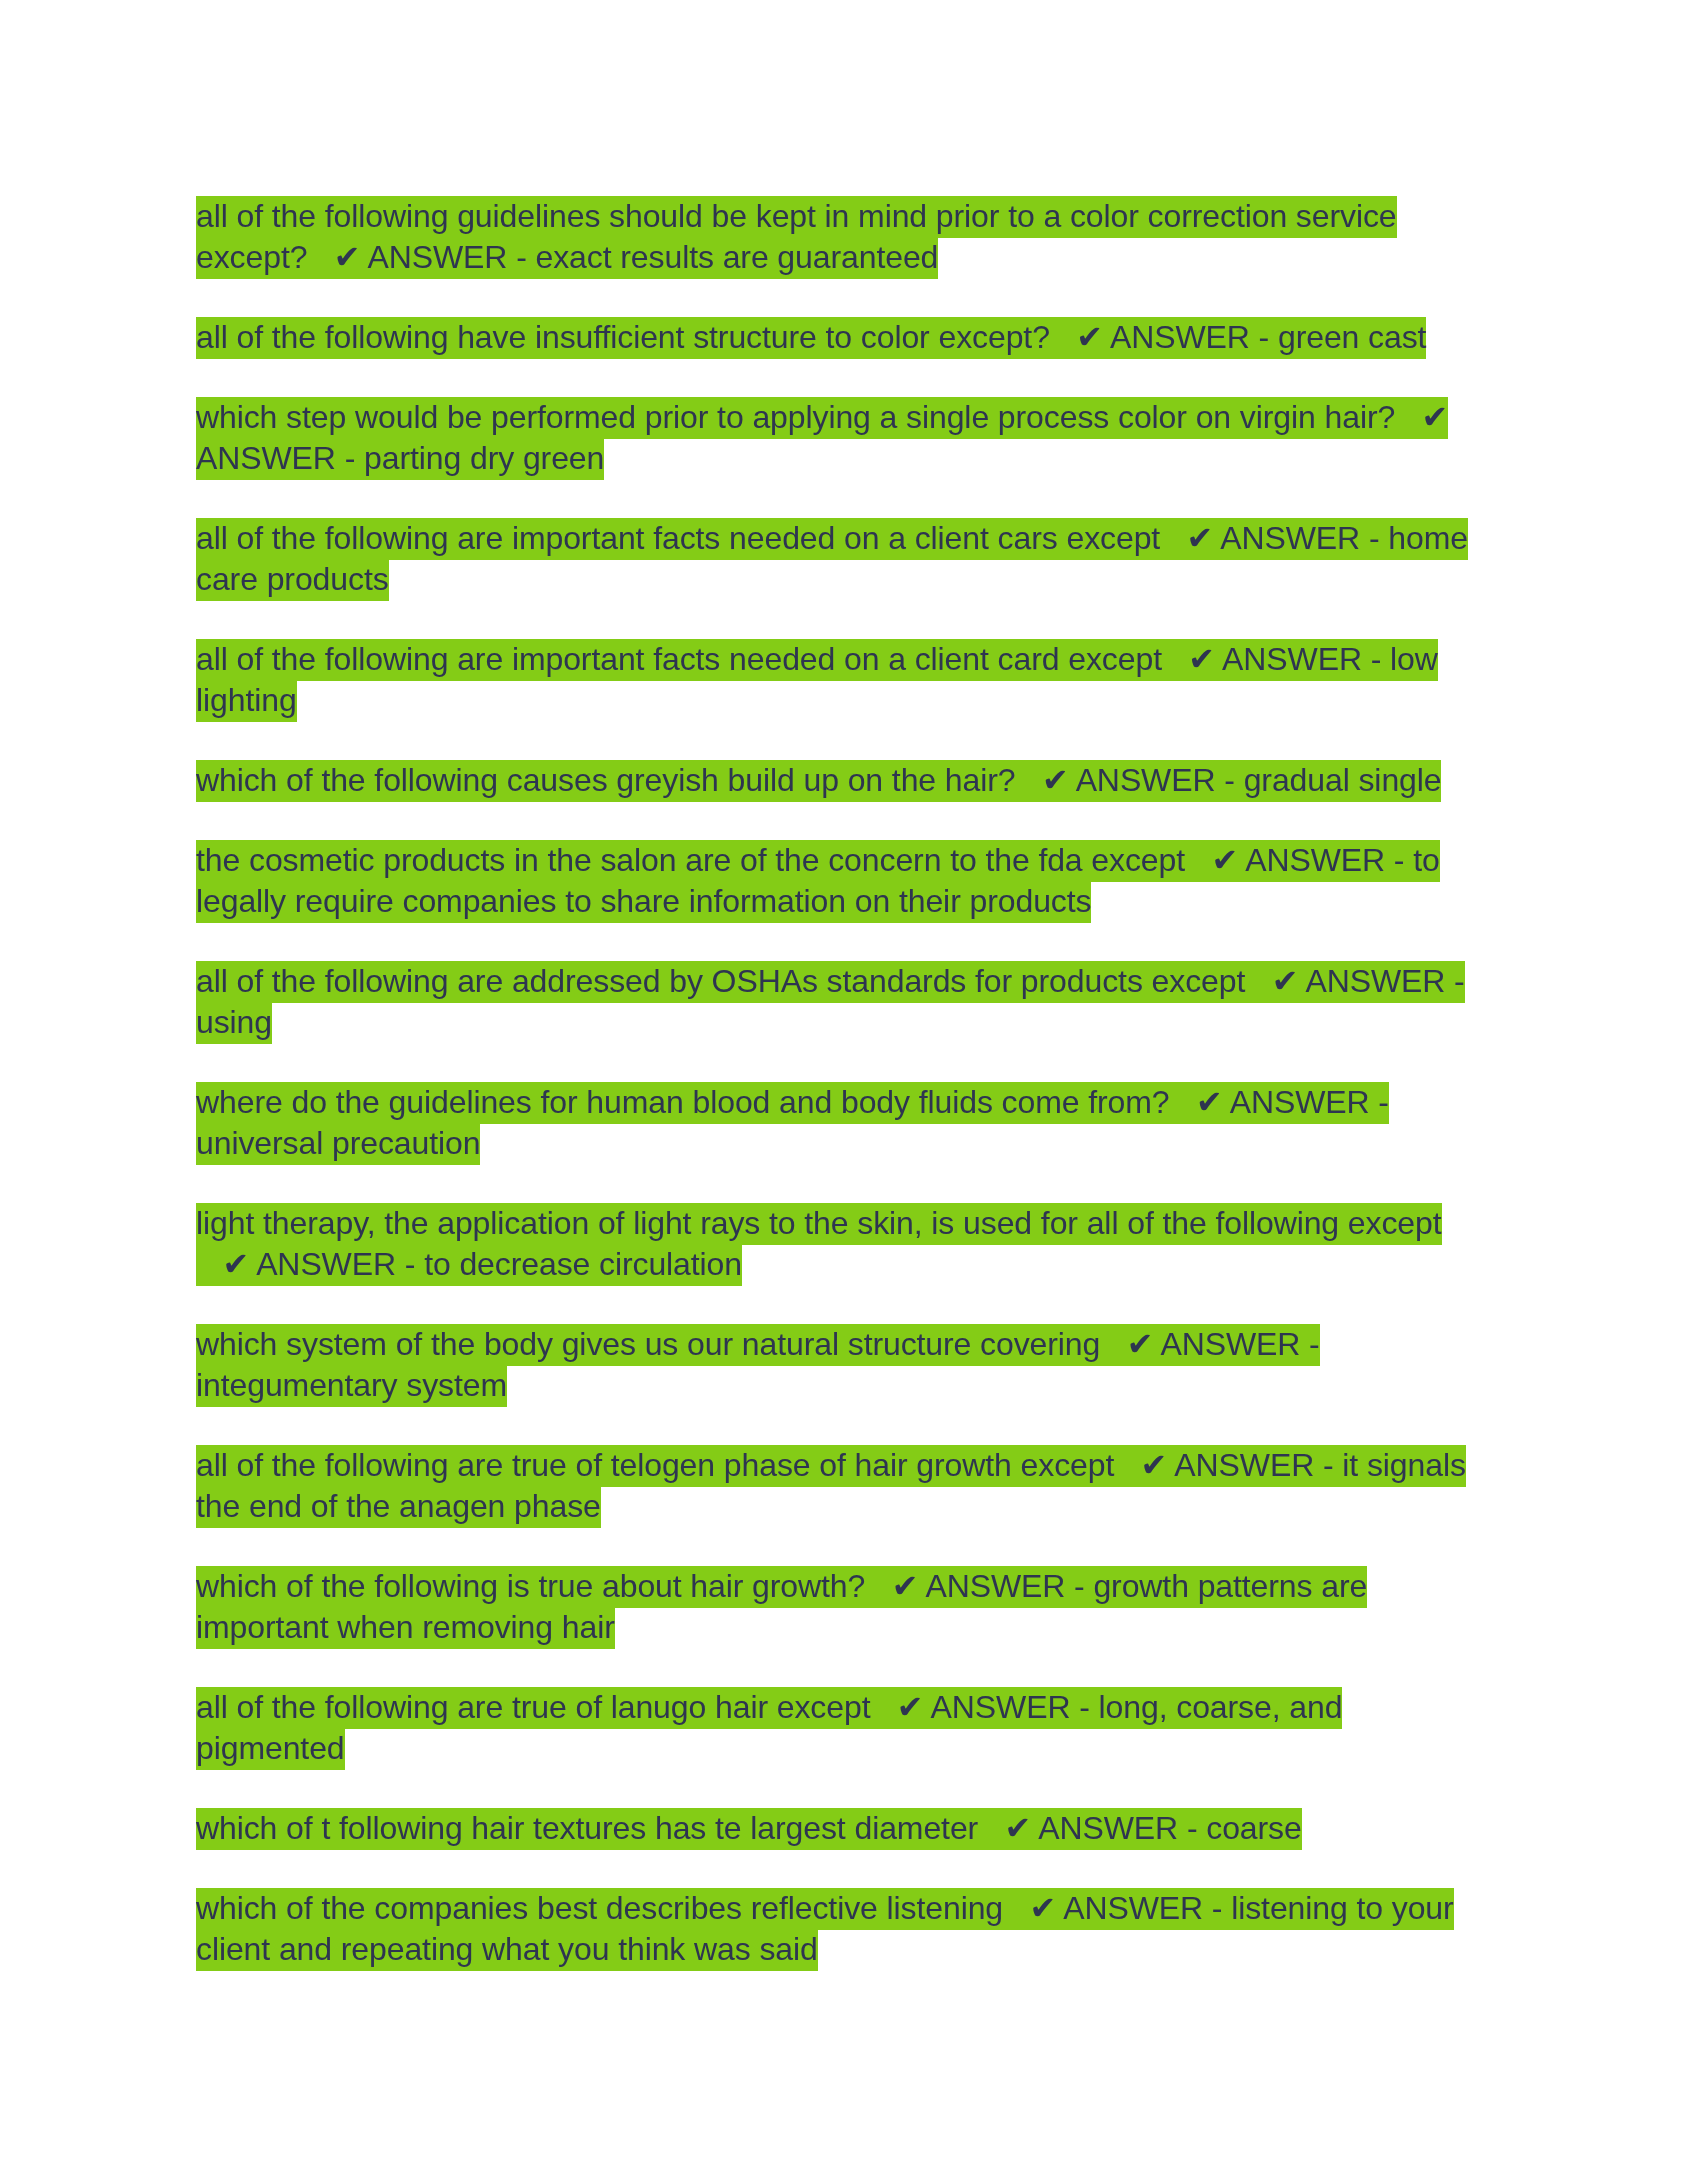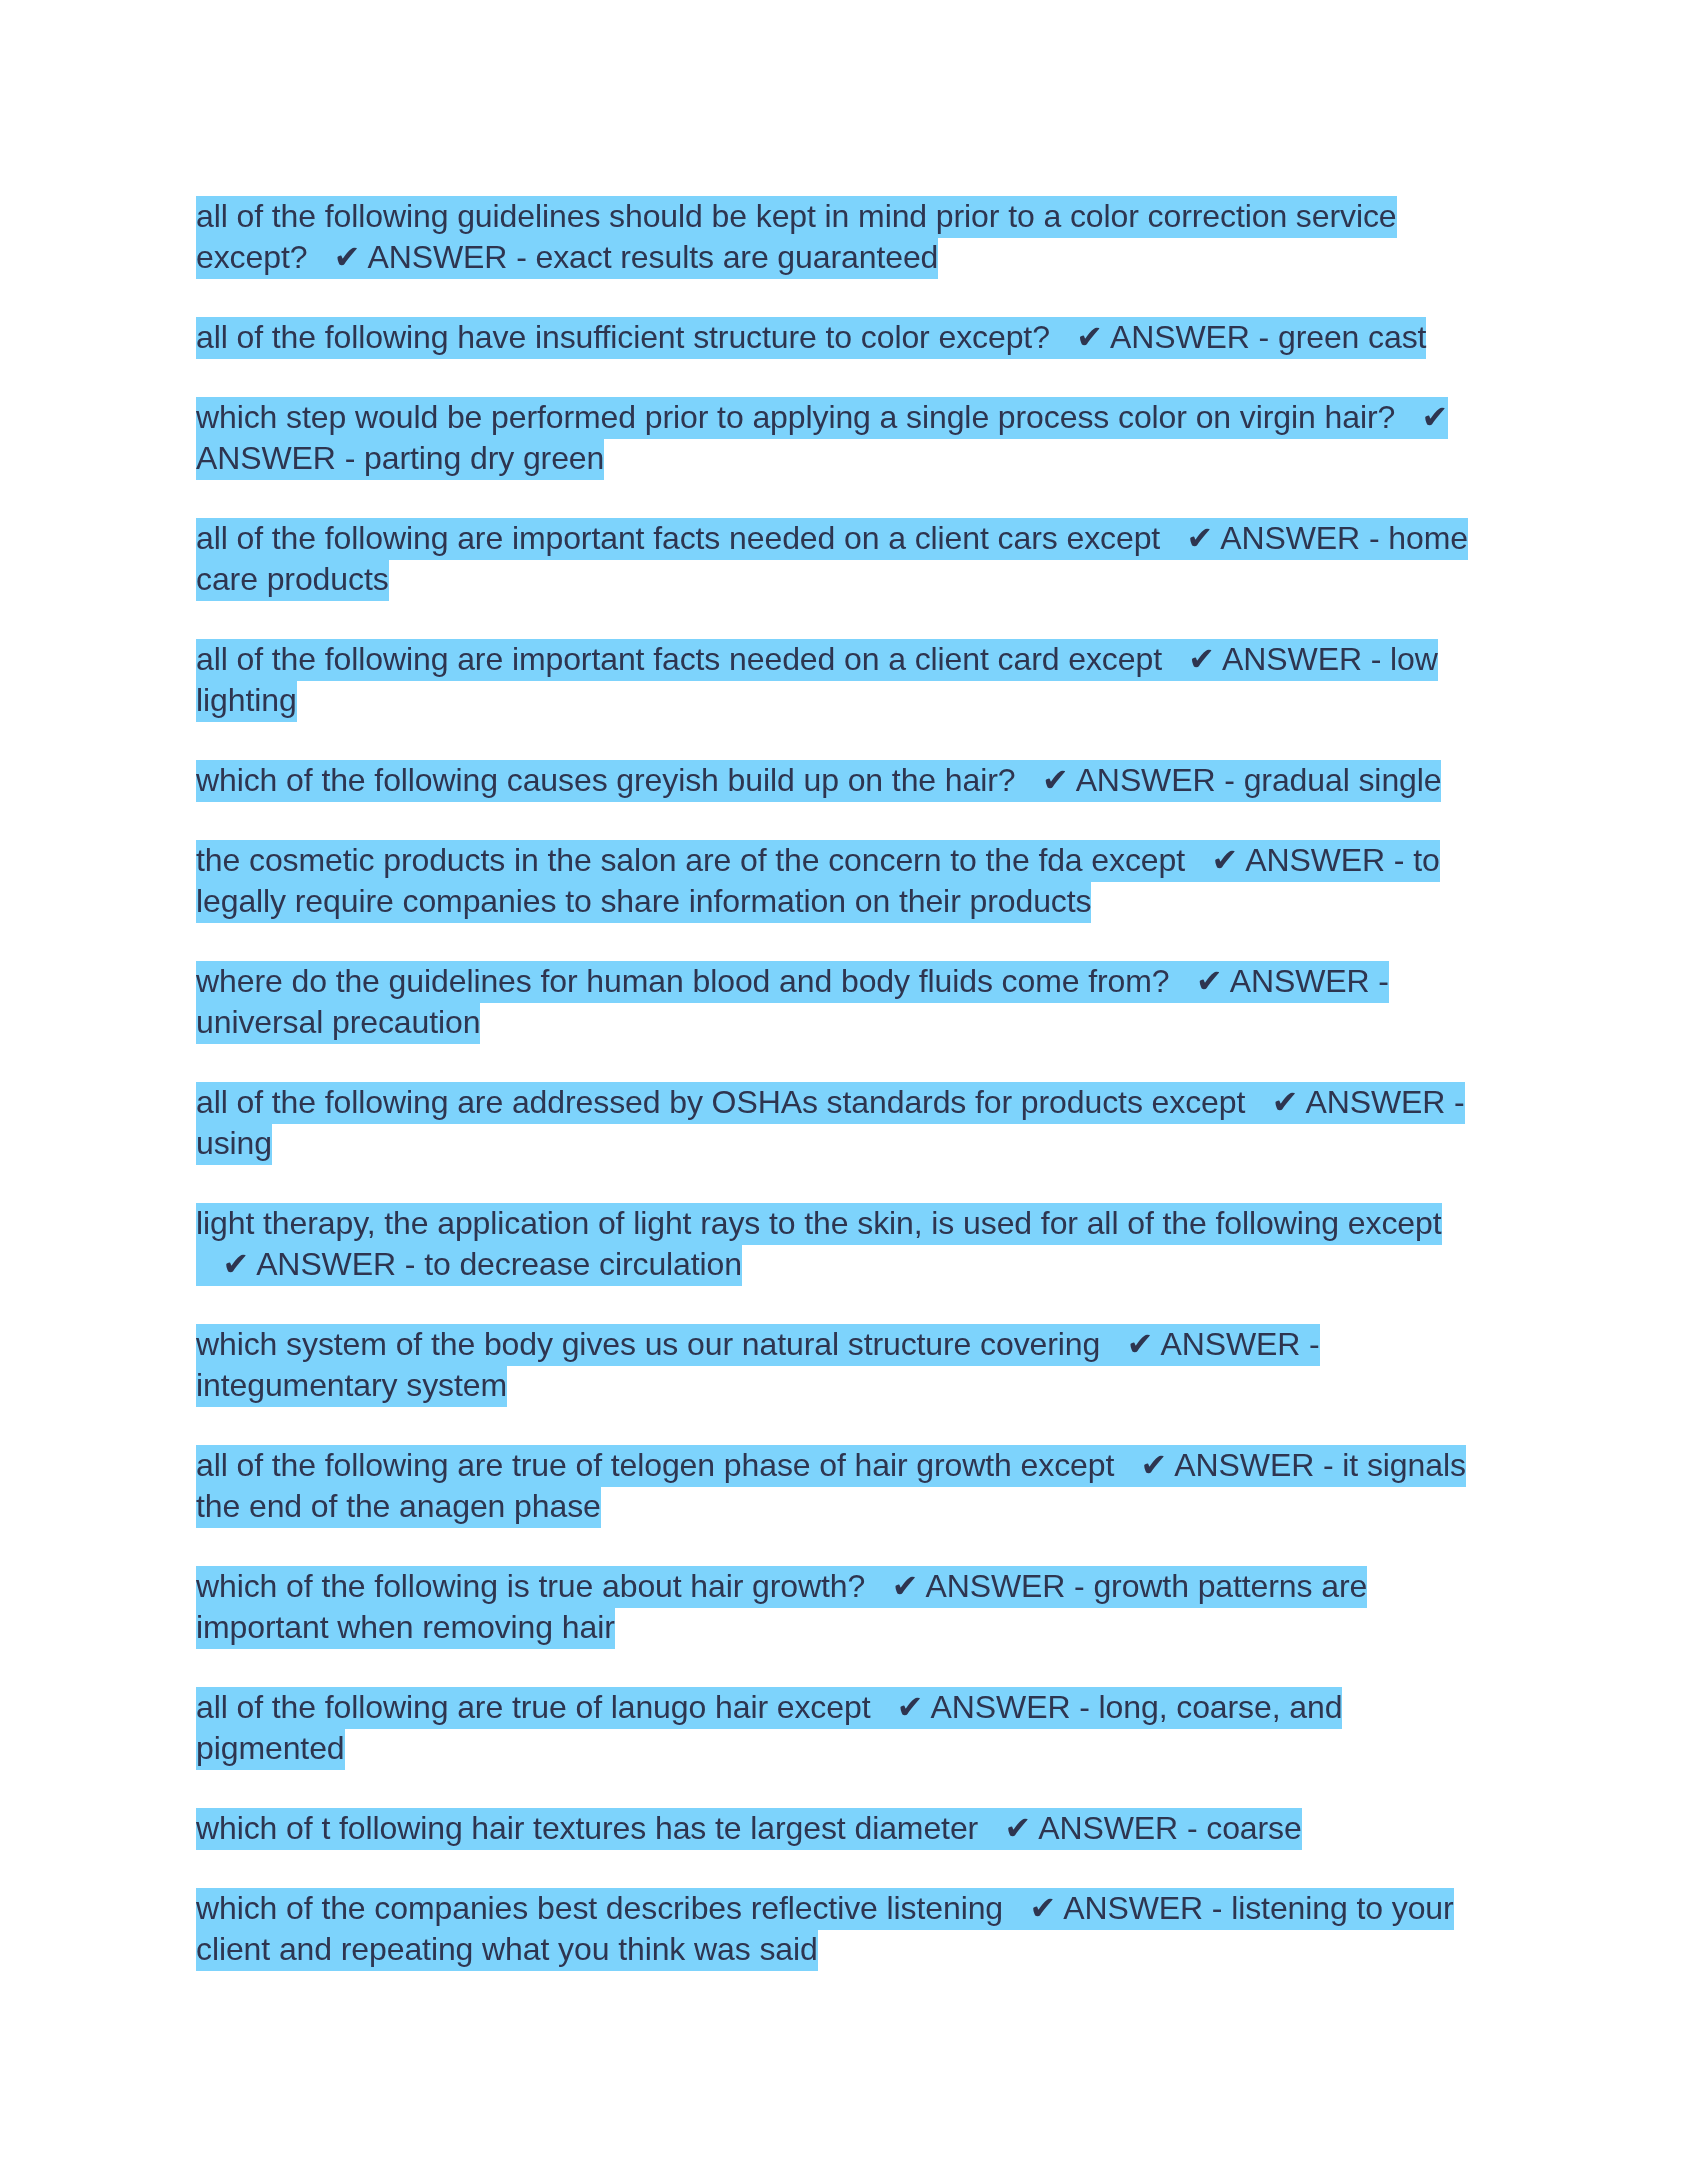--- a/index.html
+++ b/index.html
@@ -21,41 +21,41 @@
       width: 1297px;
     }
     .qa {
       margin: 0 0 39px 0;
       font-size: 32px;
       line-height: 41px;
       color: #2e3550;
       letter-spacing: -0.1px;
     }
     .qa .hl {
-      background: #7dd3fc;
+      background: #84cc16;
       box-decoration-break: clone;
       -webkit-box-decoration-break: clone;
       padding: 2px 0 4px 0;
     }
     .gap { white-space: pre; }
   </style>
 </head>
 <body>
 
 <div class="page">
   <div id="qa-list">
       <p class="qa"><span class="hl"><span class="q">all of the following guidelines should be kept in mind prior to a color correction service except?</span><span class="gap">   </span><span class="c">✔</span> <span class="l">ANSWER -</span> <span class="a">exact results are guaranteed</span></span></p>
       <p class="qa"><span class="hl"><span class="q">all of the following have insufficient structure to color except?</span><span class="gap">   </span><span class="c">✔</span> <span class="l">ANSWER -</span> <span class="a">green cast</span></span></p>
       <p class="qa"><span class="hl"><span class="q">which step would be performed prior to applying a single process color on virgin hair?</span><span class="gap">   </span><span class="c">✔</span> <span class="l">ANSWER -</span> <span class="a">parting dry green</span></span></p>
       <p class="qa"><span class="hl"><span class="q">all of the following are important facts needed on a client cars except</span><span class="gap">   </span><span class="c">✔</span> <span class="l">ANSWER -</span> <span class="a">home care products</span></span></p>
       <p class="qa"><span class="hl"><span class="q">all of the following are important facts needed on a client card except</span><span class="gap">   </span><span class="c">✔</span> <span class="l">ANSWER -</span> <span class="a">low lighting</span></span></p>
       <p class="qa"><span class="hl"><span class="q">which of the following causes greyish build up on the hair?</span><span class="gap">   </span><span class="c">✔</span> <span class="l">ANSWER -</span> <span class="a">gradual single</span></span></p>
       <p class="qa"><span class="hl"><span class="q">the cosmetic products in the salon are of the concern to the fda except</span><span class="gap">   </span><span class="c">✔</span> <span class="l">ANSWER -</span> <span class="a">to legally require companies to share information on their products</span></span></p>
+      <p class="qa"><span class="hl"><span class="q">all of the following are addressed by OSHAs standards for products except</span><span class="gap">   </span><span class="c">✔</span> <span class="l">ANSWER -</span> <span class="a">using</span></span></p>
       <p class="qa"><span class="hl"><span class="q">where do the guidelines for human blood and body fluids come from?</span><span class="gap">   </span><span class="c">✔</span> <span class="l">ANSWER -</span> <span class="a">universal precaution</span></span></p>
-      <p class="qa"><span class="hl"><span class="q">all of the following are addressed by OSHAs standards for products except</span><span class="gap">   </span><span class="c">✔</span> <span class="l">ANSWER -</span> <span class="a">using</span></span></p>
       <p class="qa"><span class="hl"><span class="q">light therapy, the application of light rays to the skin, is used for all of the following except</span><span class="gap">   </span><span class="c">✔</span> <span class="l">ANSWER -</span> <span class="a">to decrease circulation</span></span></p>
       <p class="qa"><span class="hl"><span class="q">which system of the body gives us our natural structure covering</span><span class="gap">   </span><span class="c">✔</span> <span class="l">ANSWER -</span> <span class="a">integumentary system</span></span></p>
       <p class="qa"><span class="hl"><span class="q">all of the following are true of telogen phase of hair growth except</span><span class="gap">   </span><span class="c">✔</span> <span class="l">ANSWER -</span> <span class="a">it signals the end of the anagen phase</span></span></p>
       <p class="qa"><span class="hl"><span class="q">which of the following is true about hair growth?</span><span class="gap">   </span><span class="c">✔</span> <span class="l">ANSWER -</span> <span class="a">growth patterns are important when removing hair</span></span></p>
       <p class="qa"><span class="hl"><span class="q">all of the following are true of lanugo hair except</span><span class="gap">   </span><span class="c">✔</span> <span class="l">ANSWER -</span> <span class="a">long, coarse, and pigmented</span></span></p>
       <p class="qa"><span class="hl"><span class="q">which of t following hair textures has te largest diameter</span><span class="gap">   </span><span class="c">✔</span> <span class="l">ANSWER -</span> <span class="a">coarse</span></span></p>
       <p class="qa"><span class="hl"><span class="q">which of the companies best describes reflective listening</span><span class="gap">   </span><span class="c">✔</span> <span class="l">ANSWER -</span> <span class="a">listening to your client and repeating what you think was said</span></span></p>
     </div>
 </div>
 

